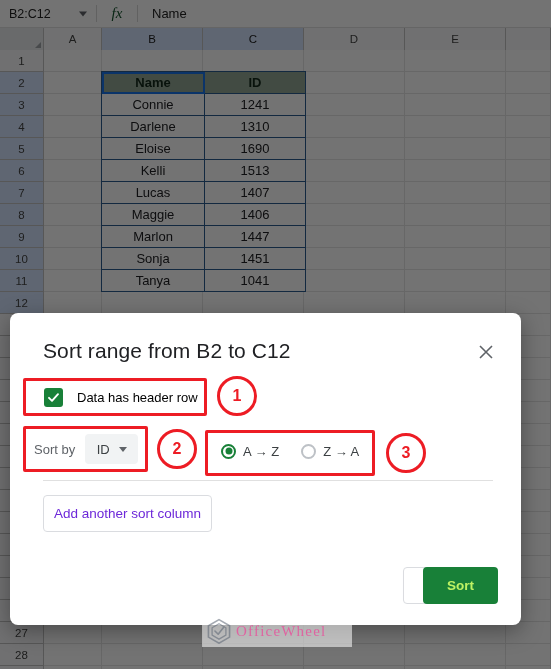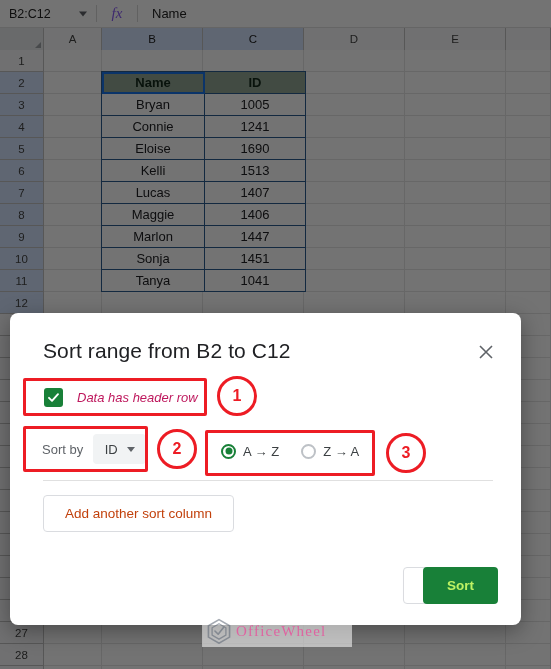--- a/index.html
+++ b/index.html
@@ -39,21 +39,21 @@
     position: absolute; right: 9px; top: 50%; transform: translateY(-50%);
     width: 0; height: 0;
     border-left: 4px solid transparent;
     border-right: 4px solid transparent;
     border-top: 5px solid #5f6368;
   }
   .vsep { width: 1px; height: 17px; background: #d8d8d8; }
   .fx {
     width: 40px; text-align: center;
     font-family: "Liberation Serif", serif;
-    font-style: italic; font-size: 15px; color: #8b5cf6;
+    font-style: italic; font-size: 15px; color: #14532d;
   }
   .fcontent { padding-left: 14px; font-size: 13px; color: #222; }
 
   
   .colhead {
     position: absolute; left: 0; top: 28px; width: 551px; height: 22px;
     background: #f8f9fa; border-bottom: 1px solid #c0c0c0;
     display: flex;
   }
   .corner {
@@ -145,29 +145,29 @@
     position: absolute; left: 0; top: 0; width: 100%; height: 100%;
     display: flex; align-items: center; padding-left: 11px;
   }
   .checkbox {
     width: 19px; height: 19px; border-radius: 3px;
     background: #188038;
     display: flex; align-items: center; justify-content: center;
     flex: none;
   }
   .checkbox svg { display: block; }
-  .cb-label { margin-left: 14px; font-size: 13px; color: #be185d; font-style: italic; }
+  .cb-label { margin-left: 14px; font-size: 13px; color: #000000; }
 
   .sortby-wrap {
     position: absolute; left: 23px; top: 426px;
     width: 125px; height: 46px;
   }
   .sortby-inner {
     position: absolute; left: 0; top: 0; width: 100%; height: 100%;
-    display: flex; align-items: center;  margin-left: 19px;
+    display: flex; align-items: center; padding-left: 11px;
   }
   .sortby-label { font-size: 13px; color: #5f6368; }
   .dropdown {
     margin-left: 10px;
     height: 30px; min-width: 53px;
     background: #f1f3f4;
     border-radius: 4px;
     display: flex; align-items: center; justify-content: center;
     padding: 0 9px;
     cursor: pointer;
@@ -205,25 +205,25 @@
   }
   .radio-label { margin-left: 7px; font-size: 13px; color: #3c4043; white-space: nowrap; }
 
   .separator {
     position: absolute; left: 33px; top: 167px; width: 450px; height: 1px;
     background: #e0e0e0;
   }
 
   .add-col-btn {
     position: absolute; left: 33px; top: 182px;
-    height: 37px; padding: 0 21px;
+    height: 37px; padding: 0 10px;
     border: 1px solid #dadce0; border-radius: 4px;
     background: #fff;
     display: flex; align-items: center;
-    font-size: 13.5px; color: #c2410c;
+    font-size: 13.5px; color: #6d28d9;
     cursor: pointer;
   }
 
   .cancel-btn {
     position: absolute; left: 477px; top: 254px;
     transform: translateX(-100%);
     height: 37px; padding: 0 20px;
     border: 1px solid #dadce0; border-radius: 4px;
     background: #fff;
     display: flex; align-items: center;
@@ -370,26 +370,26 @@
         </div>
     </div>
 
     <table class="dtable">
       <tbody id="dtbody">
           <tr class="hdr">
             <td class="c-name">Name</td>
             <td class="c-id">ID</td>
           </tr>
           <tr>
-            <td class="c-name">Bryan</td>
-            <td class="c-id">1005</td>
-          </tr>
-          <tr>
             <td class="c-name">Connie</td>
             <td class="c-id">1241</td>
+          </tr>
+          <tr>
+            <td class="c-name">Darlene</td>
+            <td class="c-id">1310</td>
           </tr>
           <tr>
             <td class="c-name">Eloise</td>
             <td class="c-id">1690</td>
           </tr>
           <tr>
             <td class="c-name">Kelli</td>
             <td class="c-id">1513</td>
           </tr>
           <tr>

